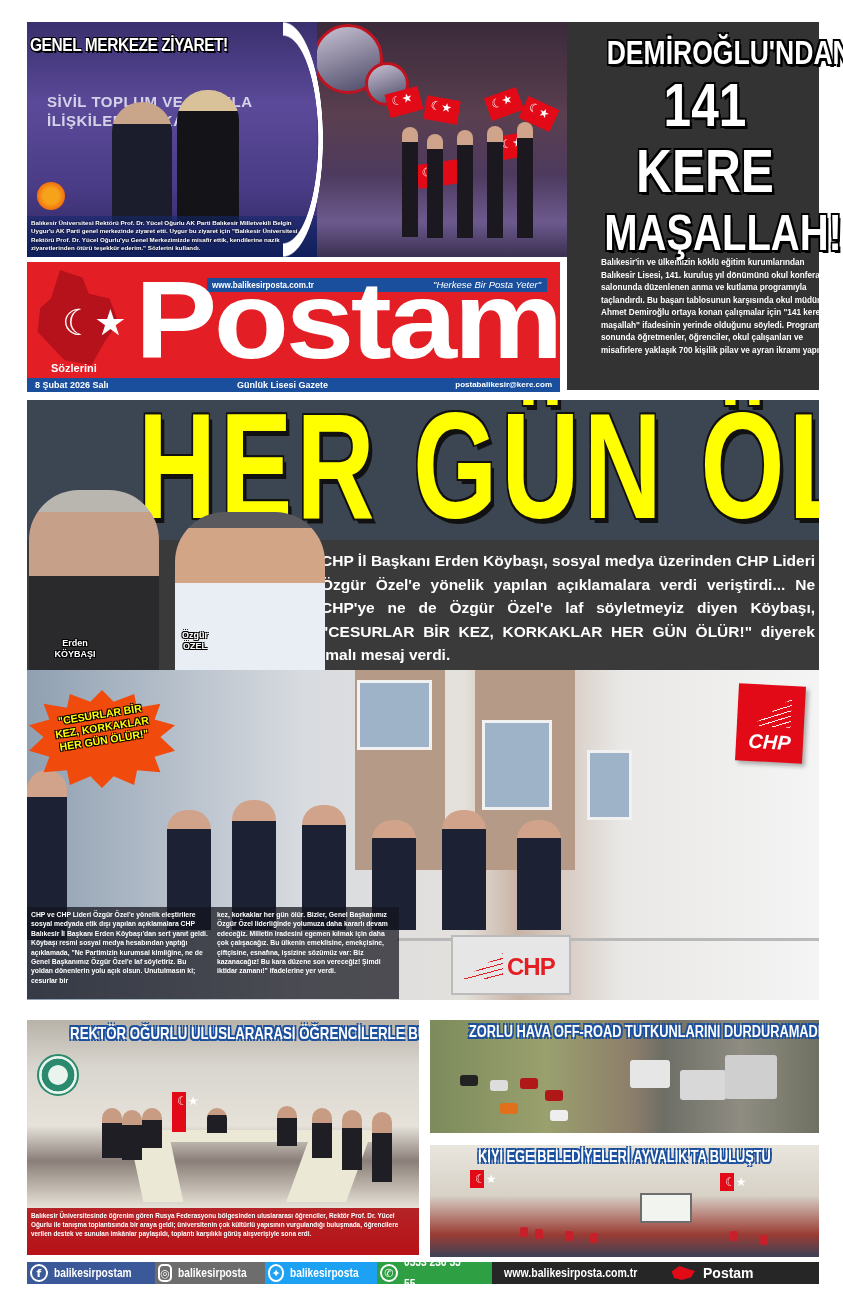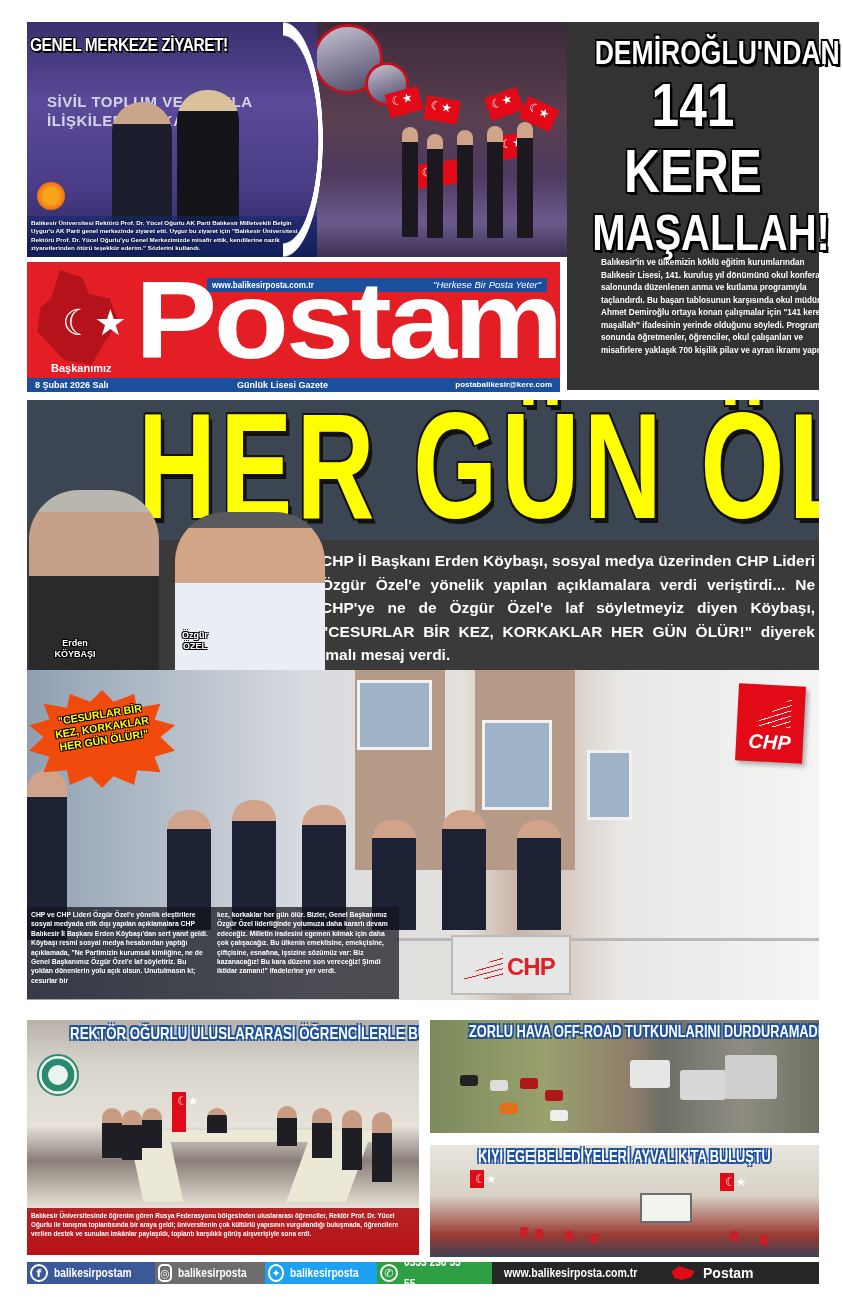--- a/index.html
+++ b/index.html
@@ -19,21 +19,21 @@
 
   
   #top-mid { left: 317px; top: 22px; width: 250px; height: 235px; background: linear-gradient(180deg,#3a2a3a 0%,#5a3f4f 40%,#4d3a5e 65%,#6c5a8e 85%,#3b3050 100%); overflow: hidden; }
   .flag { position: absolute; width: 34px; height: 24px; background: #e30a17; }
   .flag::after { content: "☾★"; position: absolute; left: 5px; top: 2px; color: #fff; font-size: 12px; }
   .inset-circle { position: absolute; border-radius: 50%; border: 3px solid #c1121f; background: linear-gradient(160deg,#c9c3d4,#4b4766); }
   .singer { position: absolute; width: 16px; border-radius: 8px 8px 0 0; background: linear-gradient(180deg,#d0a48a 0 14%,#1b1820 14%); }
 
   
   #top-right { left: 567px; top: 22px; width: 252px; height: 368px; background: #333333; }
-  #top-right .headline { position: absolute; left: 0; top: 10px; width: 100%; text-align: center; color: #fff; font-family: "Liberation Sans Narrow", "Liberation Sans", sans-serif; font-weight: bold; text-shadow: 3px 3px 0 #000, -2px -2px 0 #000, 2px -2px 0 #000, -2px 2px 0 #000; }
+  #top-right .headline { position: absolute; left: 12px; top: 10px; width: 100%; text-align: center; color: #fff; font-family: "Liberation Sans Narrow", "Liberation Sans", sans-serif; font-weight: bold; text-shadow: 3px 3px 0 #000, -2px -2px 0 #000, 2px -2px 0 #000, -2px 2px 0 #000; }
   #tr-line1 { font-size: 34px; transform: scaleX(0.78); line-height: 40px; }
   #tr-line2 { font-size: 62px; transform: scaleX(0.80); line-height: 66px; }
   #tr-line3 { font-size: 50px; transform: scaleX(0.80); line-height: 58px; }
   #top-right .body { position: absolute; left: 10px; top: 235px; width: 238px; color: #fff; font: bold 8.2px/12.5px "Liberation Sans", sans-serif; margin-left: 24px; }
 
   
   #masthead { left: 27px; top: 262px; width: 533px; height: 130px; background: #e31e24; }
   #mast-top { position: absolute; left: 180px; top: 16px; width: 340px; height: 14px; background: #1a4f9e; }
   #mast-url { position: absolute; left: 5px; top: 1px; color: #fff; font: bold 9.5px "Liberation Sans", sans-serif; transform: scaleX(0.85); transform-origin: left; }
   #mast-slogan { position: absolute; right: 6px; top: 1px; color: #fff; font: 9.5px "Liberation Sans", sans-serif; font-style: italic; }
@@ -137,21 +137,21 @@
     <div id="tr-line1">DEMİROĞLU'NDAN</div>
     <div id="tr-line2">141 KERE</div>
     <div id="tr-line3">MAŞALLAH!</div>
   </div>
   <div class="body">Balıkesir'in ve ülkemizin köklü eğitim kurumlarından Balıkesir Lisesi, 141. kuruluş yıl dönümünü okul konferans salonunda düzenlenen anma ve kutlama programıyla taçlandırdı. Bu başarı tablosunun karşısında okul müdürü Ahmet Demiroğlu ortaya konan çalışmalar için "141 kere maşallah" ifadesinin yerinde olduğunu söyledi. Program sonunda öğretmenler, öğrenciler, okul çalışanları ve misafirlere yaklaşık 700 kişilik pilav ve ayran ikramı yapıldı.</div>
 </div>
 
 <div id="masthead" class="abs">
   <div id="mast-map"></div>
   <div id="mast-crescent">☾★</div>
-  <div id="mast-city">Başkanımız</div>
+  <div id="mast-city">Sözlerini</div>
   <div id="mast-top">
     <span id="mast-url">www.balikesirposta.com.tr</span>
     <span id="mast-slogan">"Herkese Bir Posta Yeter"</span>
   </div>
   <div id="mast-title">Postam</div>
   <div id="mast-bar">
     <span id="mast-date">8 Şubat 2026 Salı</span>
     <span id="mast-kind">Günlük Lisesi Gazete</span>
     <span id="mast-mail">postabalikesir@kere.com</span>
   </div>

